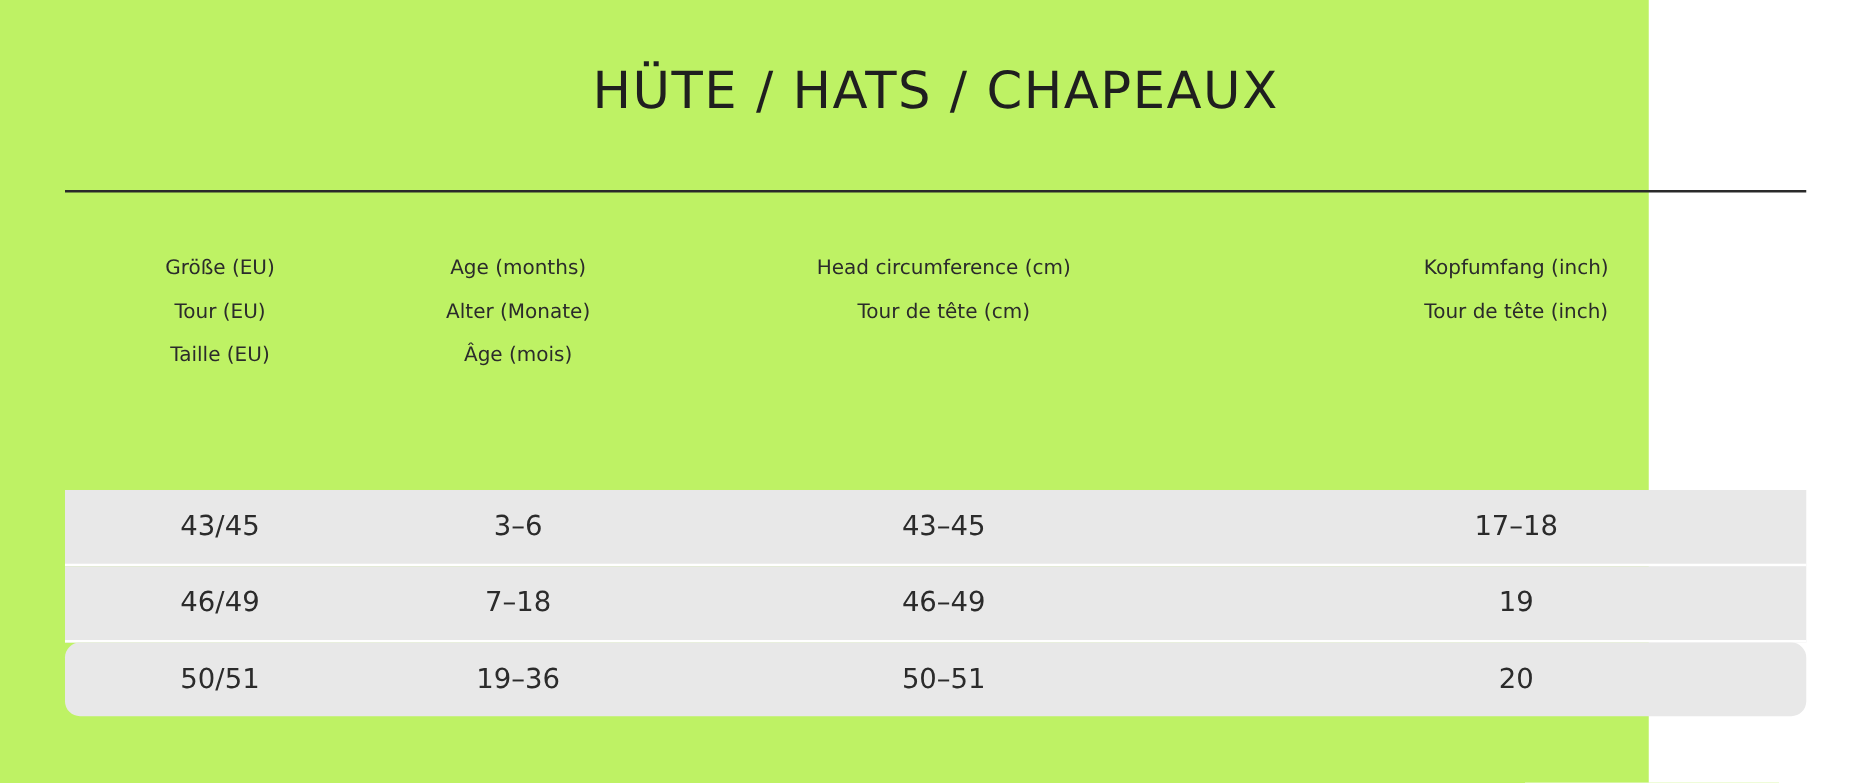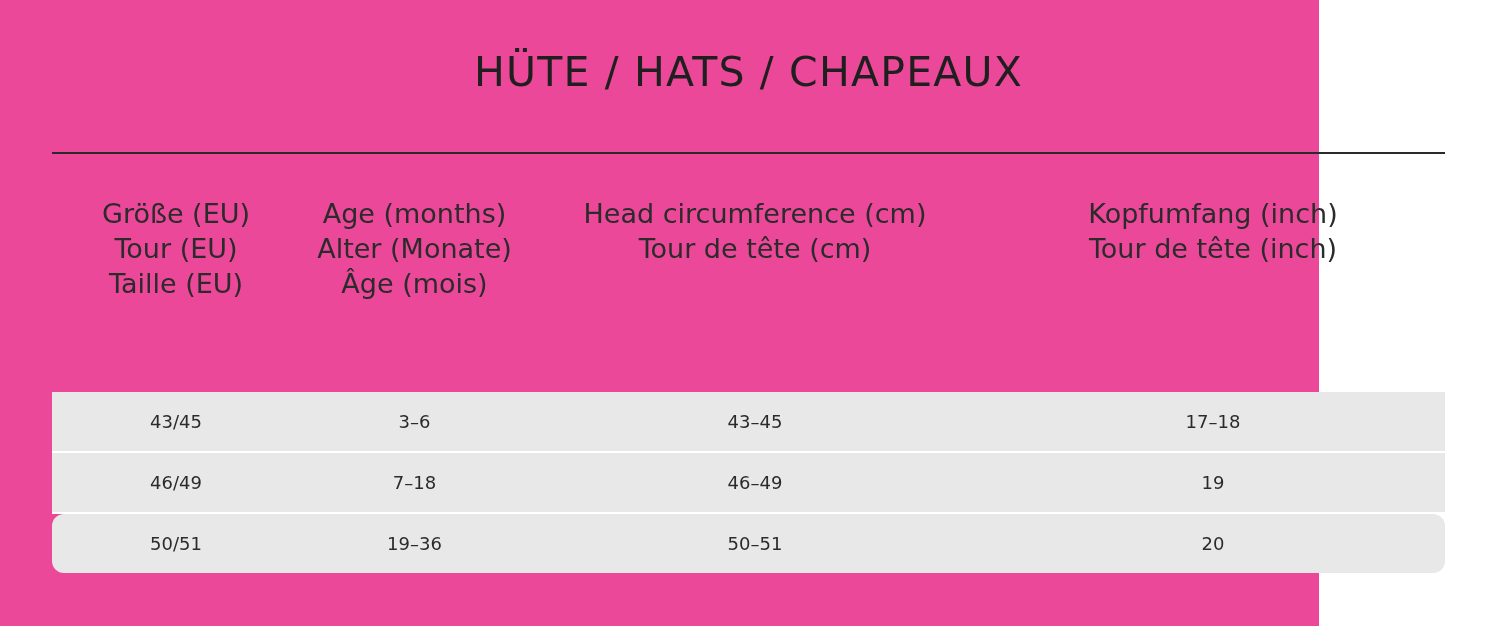--- a/index.html
+++ b/index.html
@@ -11,21 +11,21 @@
     width: 1497px;
     height: 626px;
     font-family: "DejaVu Sans", sans-serif;
     color: #1b1b1b;
     overflow: hidden;
   }
   .page {
     position: relative;
     width: 1319px;
     height: 626px;
-    background: #ec4899;
+    background: #bef264;
   }
   .title {
     position: absolute;
     top: 48px;
     left: 0;
     width: 1497px;
     text-align: center;
     font-size: 41px;
     font-weight: 400;
     letter-spacing: 1.2px;
@@ -45,21 +45,21 @@
     left: 52px;
     top: 196px;
     width: 1393px;
   }
   .head-row {
     display: flex;
     width: 100%;
   }
   .head-cell {
     text-align: center;
-    font-size: 27px;
+    font-size: 16px;
     line-height: 35px;
     color: #2b2b2b;
     padding: 0;
   }
   .head-cell .ln {
     display: block;
     white-space: nowrap;
   }
   .c1 { width: 248px; }
   .c2 { width: 229px; }
@@ -79,21 +79,21 @@
     align-items: center;
     background: #e8e8e8;
     border-bottom: 2px solid #ffffff;
   }
   .data-row:last-child {
     border-bottom: none;
     border-radius: 12px;
   }
   .data-cell {
     text-align: center;
-    font-size: 18px;
+    font-size: 22px;
     color: #2b2b2b;
   }
 </style>
 </head>
 <body>
 
 <div class="page">
 
   <div class="title">HÜTE / HATS / CHAPEAUX</div>
 

